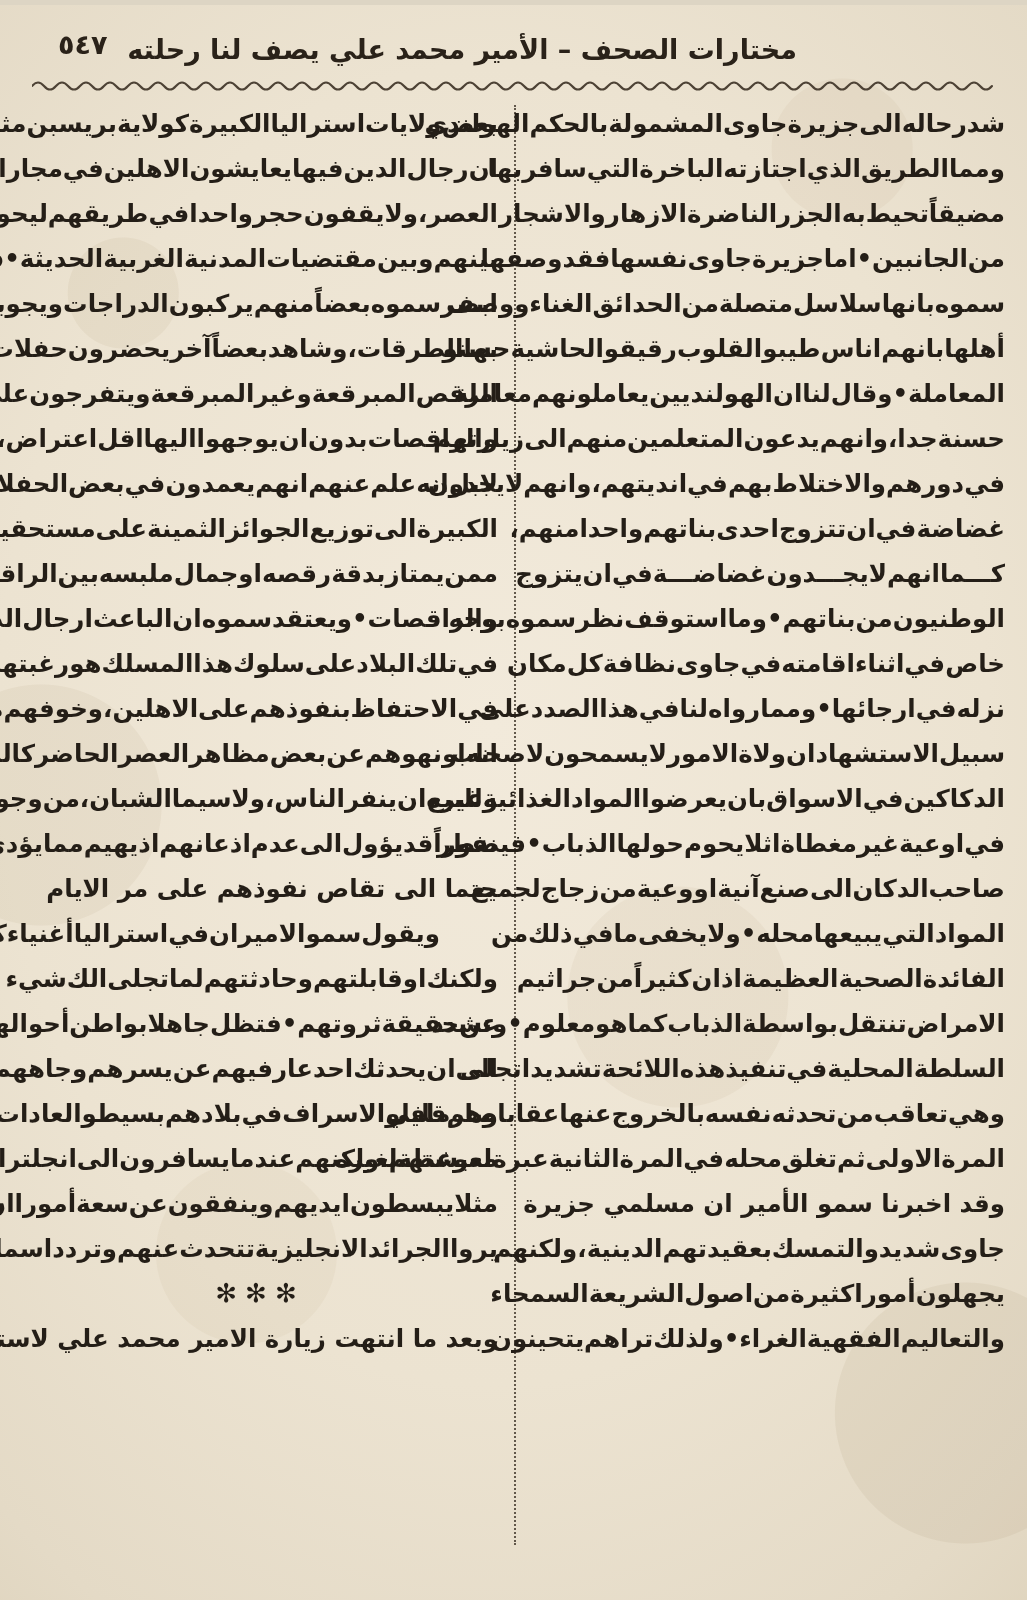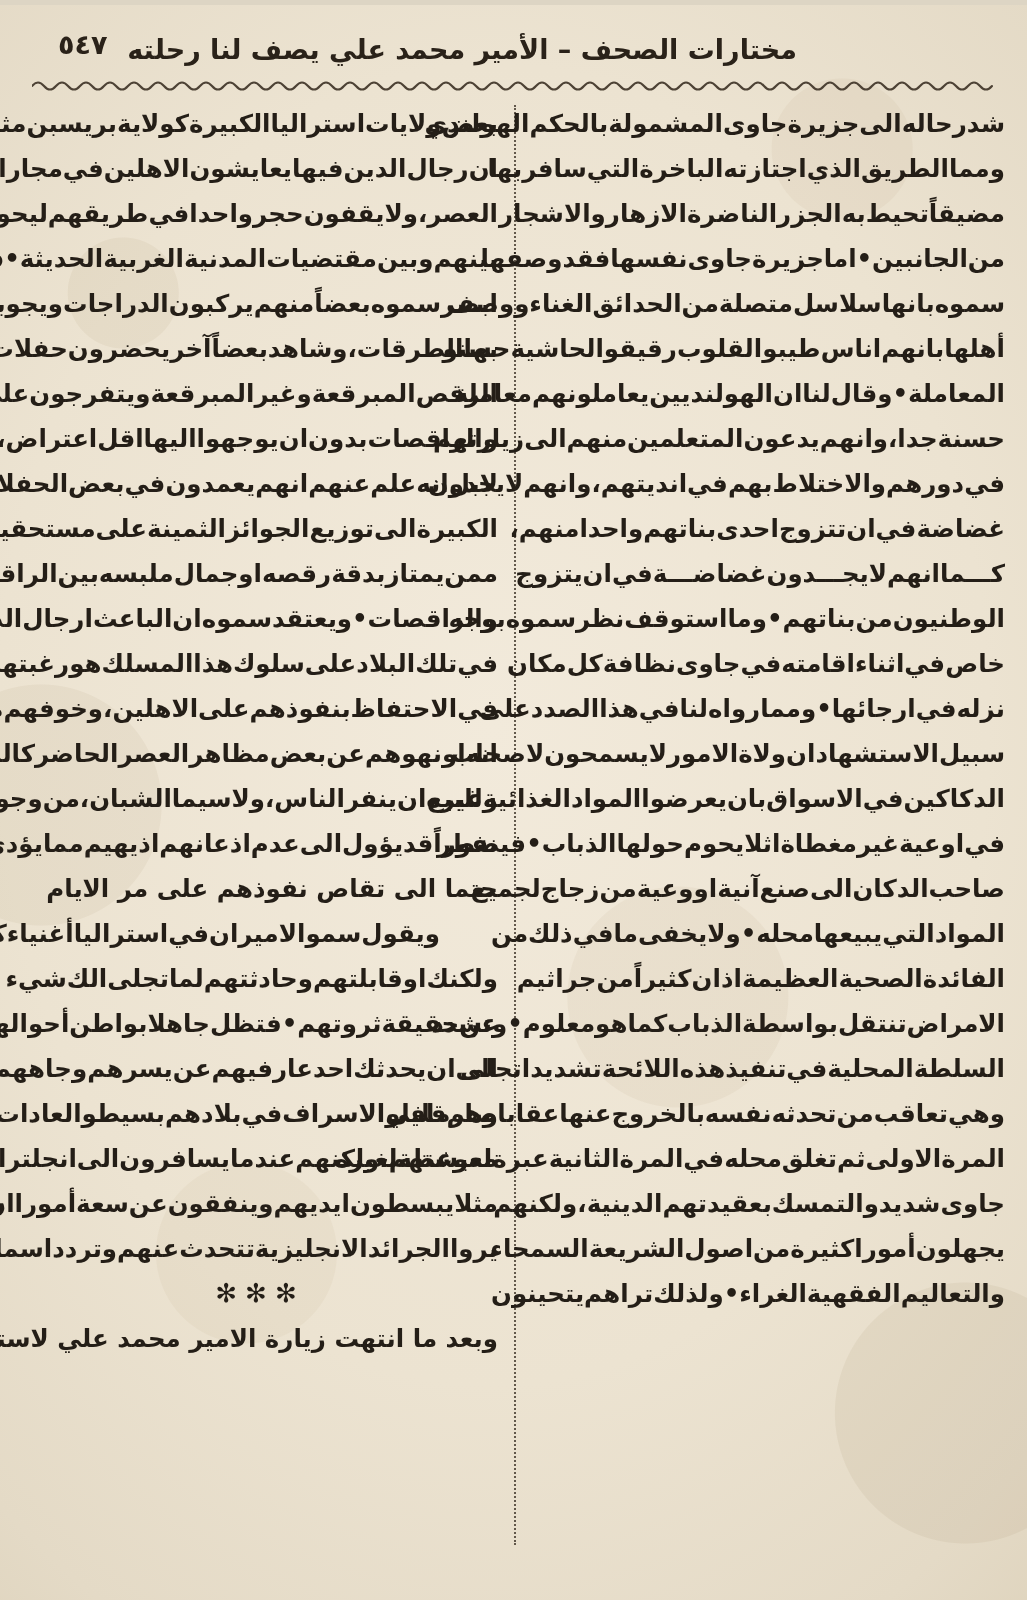--- a/index.html
+++ b/index.html
@@ -678,20 +678,21 @@
           <span>تغلق</span>
           <span>محله</span>
           <span>في</span>
           <span>المرة</span>
           <span>الثانية</span>
           <span>عبرة</span>
           <span>له</span>
           <span>وعظة</span>
           <span>لغيره</span>
         </div>
+      <div class="line center">وقد اخبرنا سمو الأمير ان مسلمي جزيرة</div>
       <div class="line justify">
           <span>جاوى</span>
           <span>شديدو</span>
           <span>التمسك</span>
           <span>بعقيدتهم</span>
           <span>الدينية</span>
           <span>،</span>
           <span>ولكنهم</span>
         </div>
       <div class="line justify">

